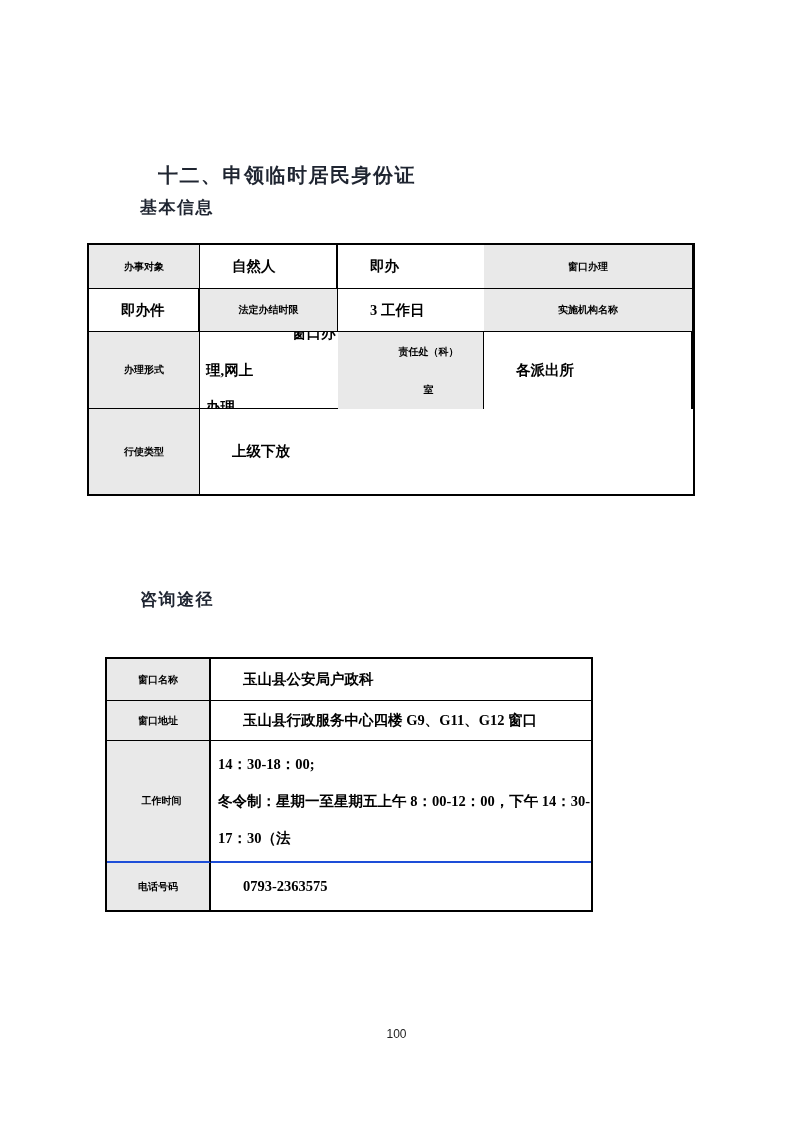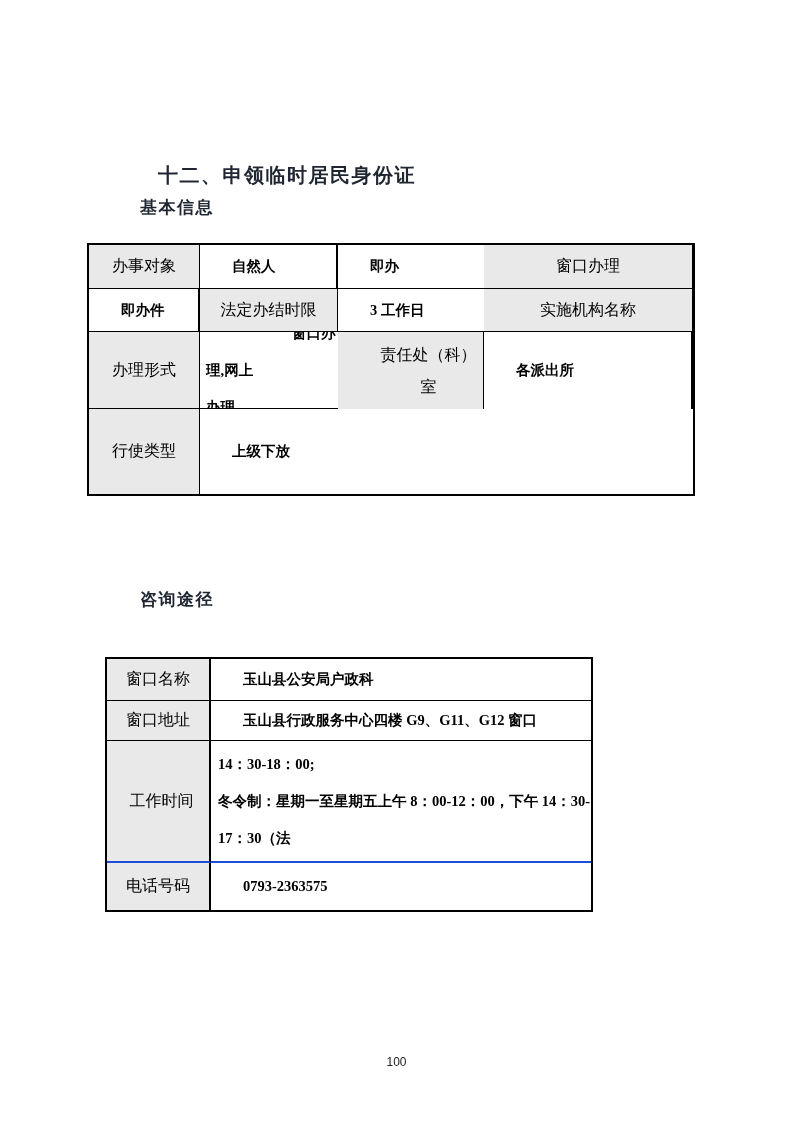--- a/index.html
+++ b/index.html
@@ -52,36 +52,35 @@
     overflow: hidden;
     font-weight: bold;
   }
   .cell.last-col { border-right: none; }
   .cell.last-row { border-bottom: none; }
   .cell.mid { border-right: 2px solid #000; }     
   .cell.lblcol { border-right: 2px solid #000; }  
   .cell.thick-bottom { border-bottom: 2px solid #1d4ed8; padding-left: 7px; }
   .l {
     background: #e9e9e9;
-    font-weight: normal;
+    font-weight: bold;
     text-align: center;
     font-family: "Liberation Sans", sans-serif;
-    font-size: 16px;
+    font-size: 10px;
   }
   .v { padding-left: 6px; text-align: left; text-indent: 26px; }
   .pre { white-space: pre-line; }
   .v-form { text-indent: 86px; line-height: 37px; }   
-  .lbl-pre { line-height: 32px; padding-left: 36px; }                     
+  .lbl-pre { line-height: 38px; padding-left: 36px; }                     
   .v-work { text-indent: 30px; line-height: 37px; }   
 
   .page-number {
     position: absolute; left: 0; top: 1027px; width: 100%;
     text-align: center; font-size: 12px; color: #222;
     font-family: "Liberation Sans", sans-serif;
-    margin-top: 28px;
   }
 </style>
 </head>
 <body>
 
 <div class="page">
 
   <h1 class="doc-title">十二、申领临时居民身份证</h1>
 
   <h2 class="sec-heading" id="heading-basic">基本信息</h2>

